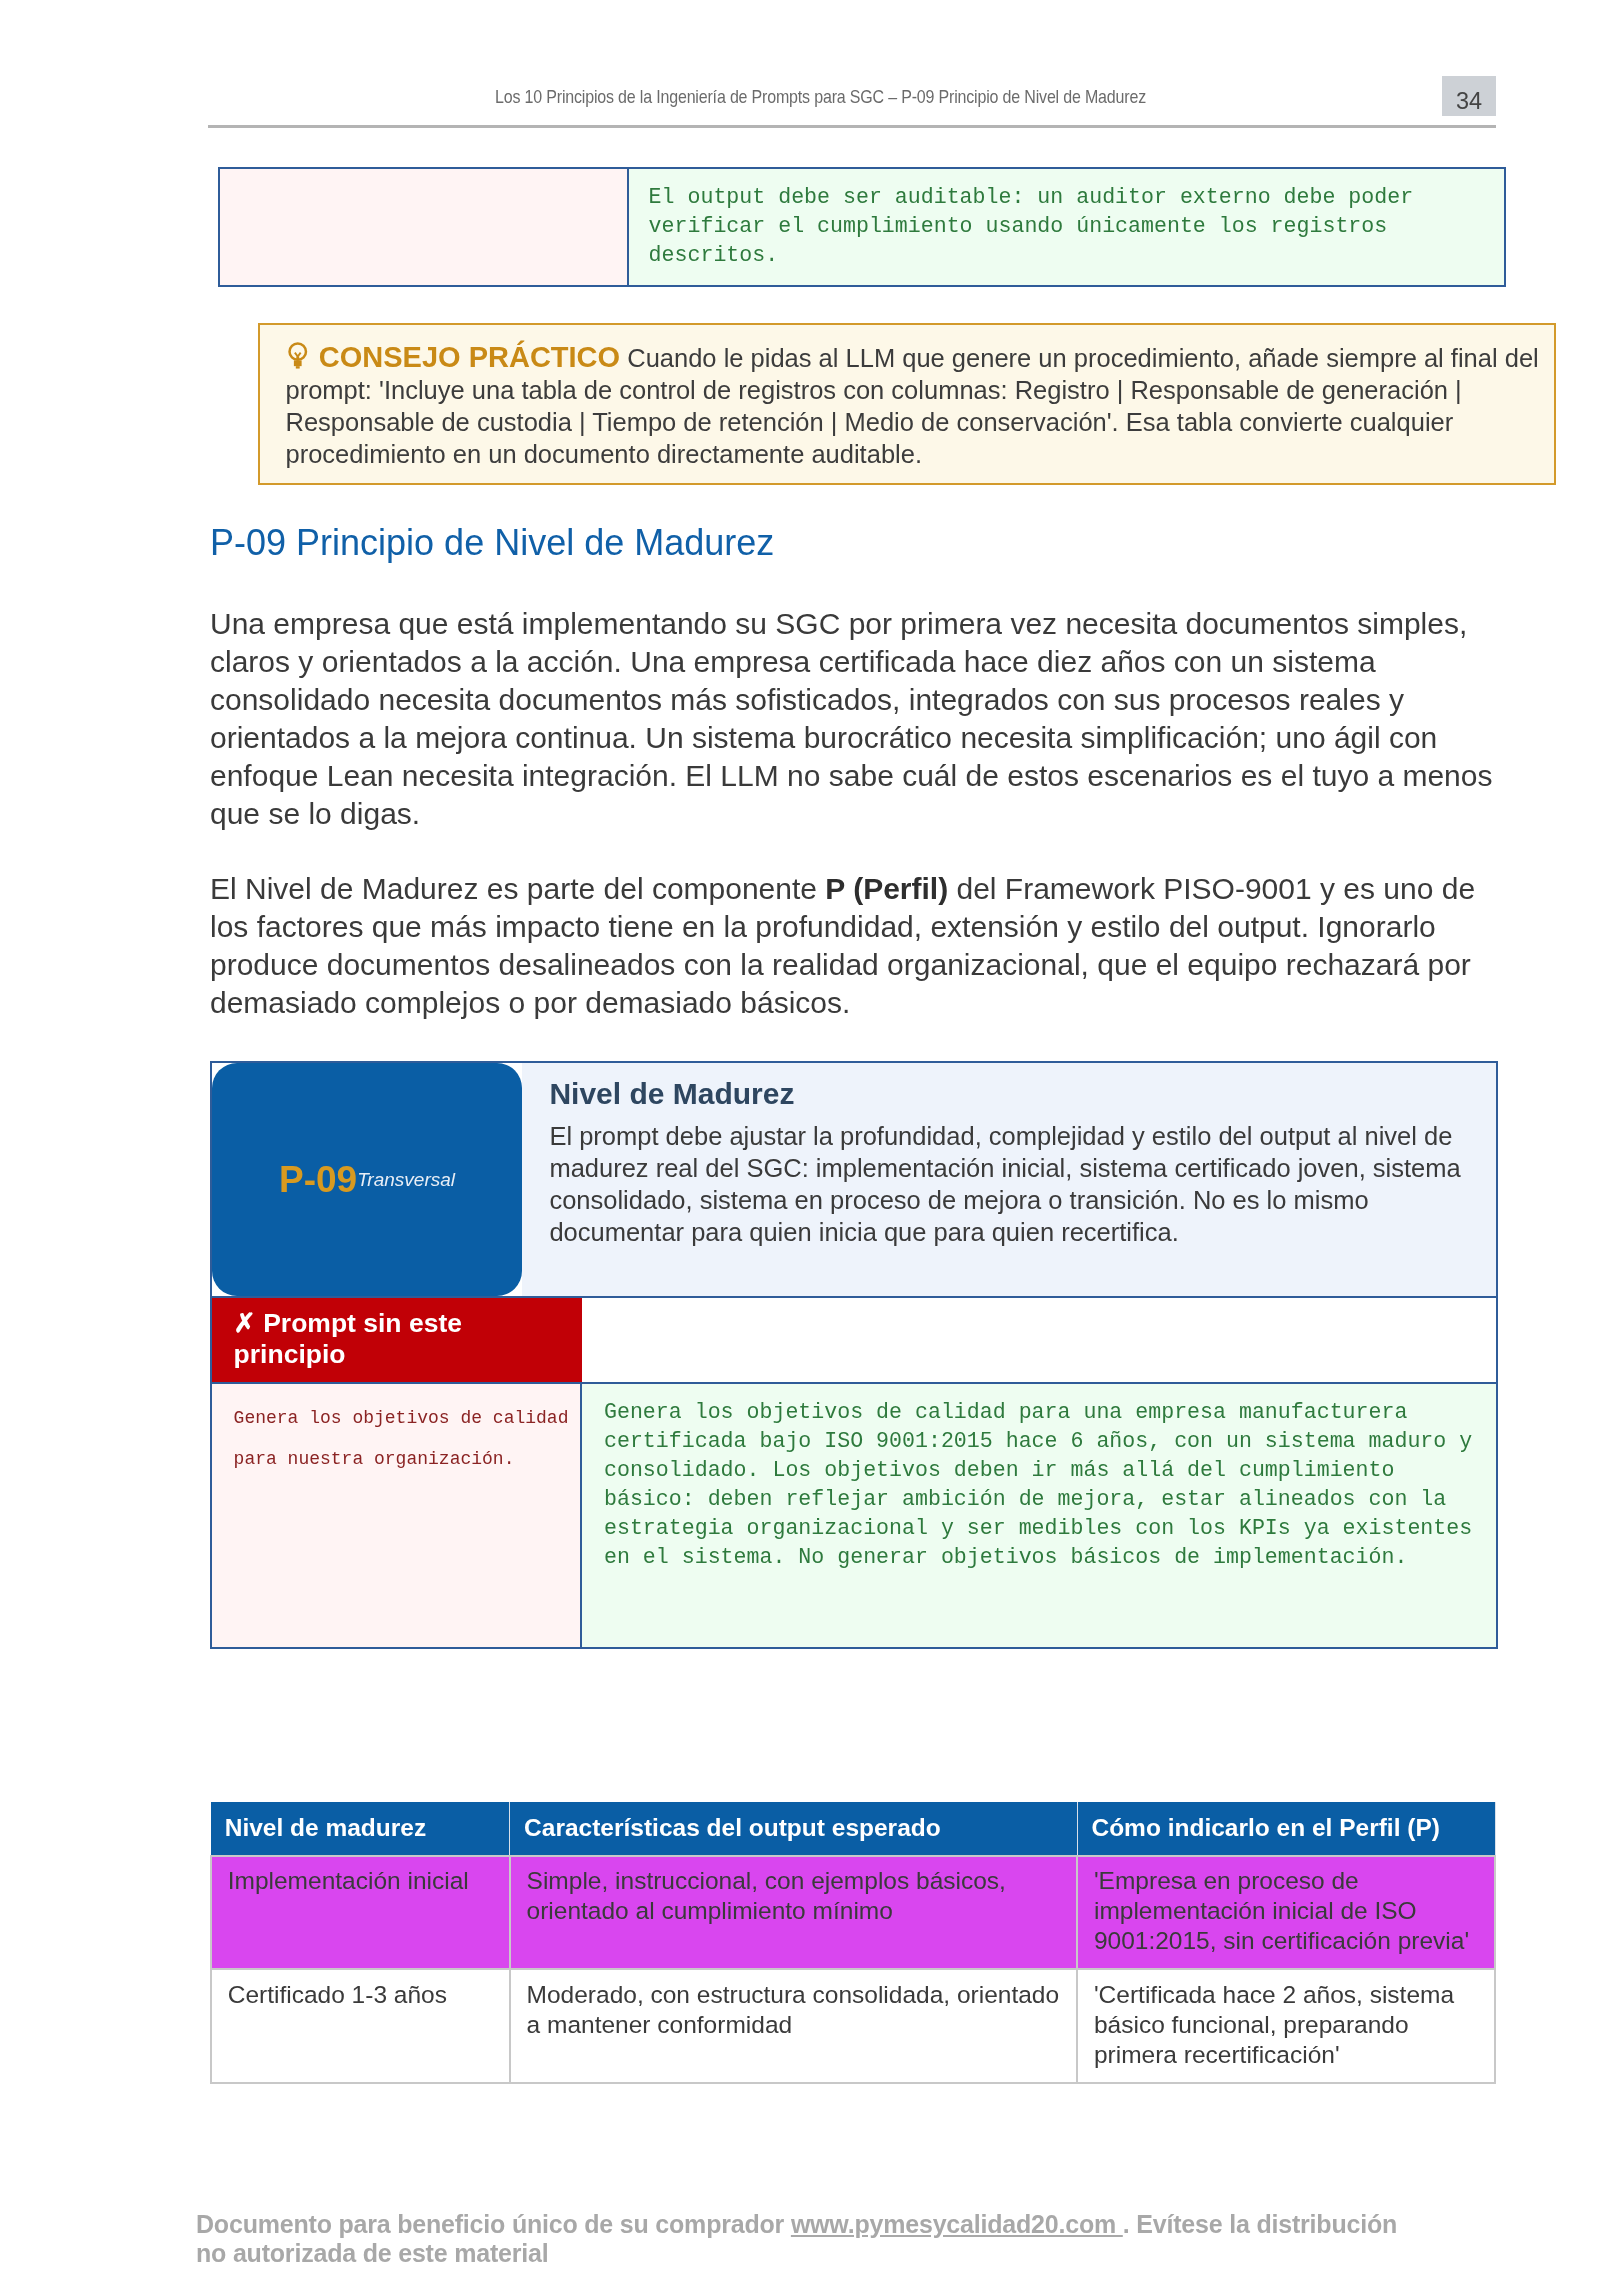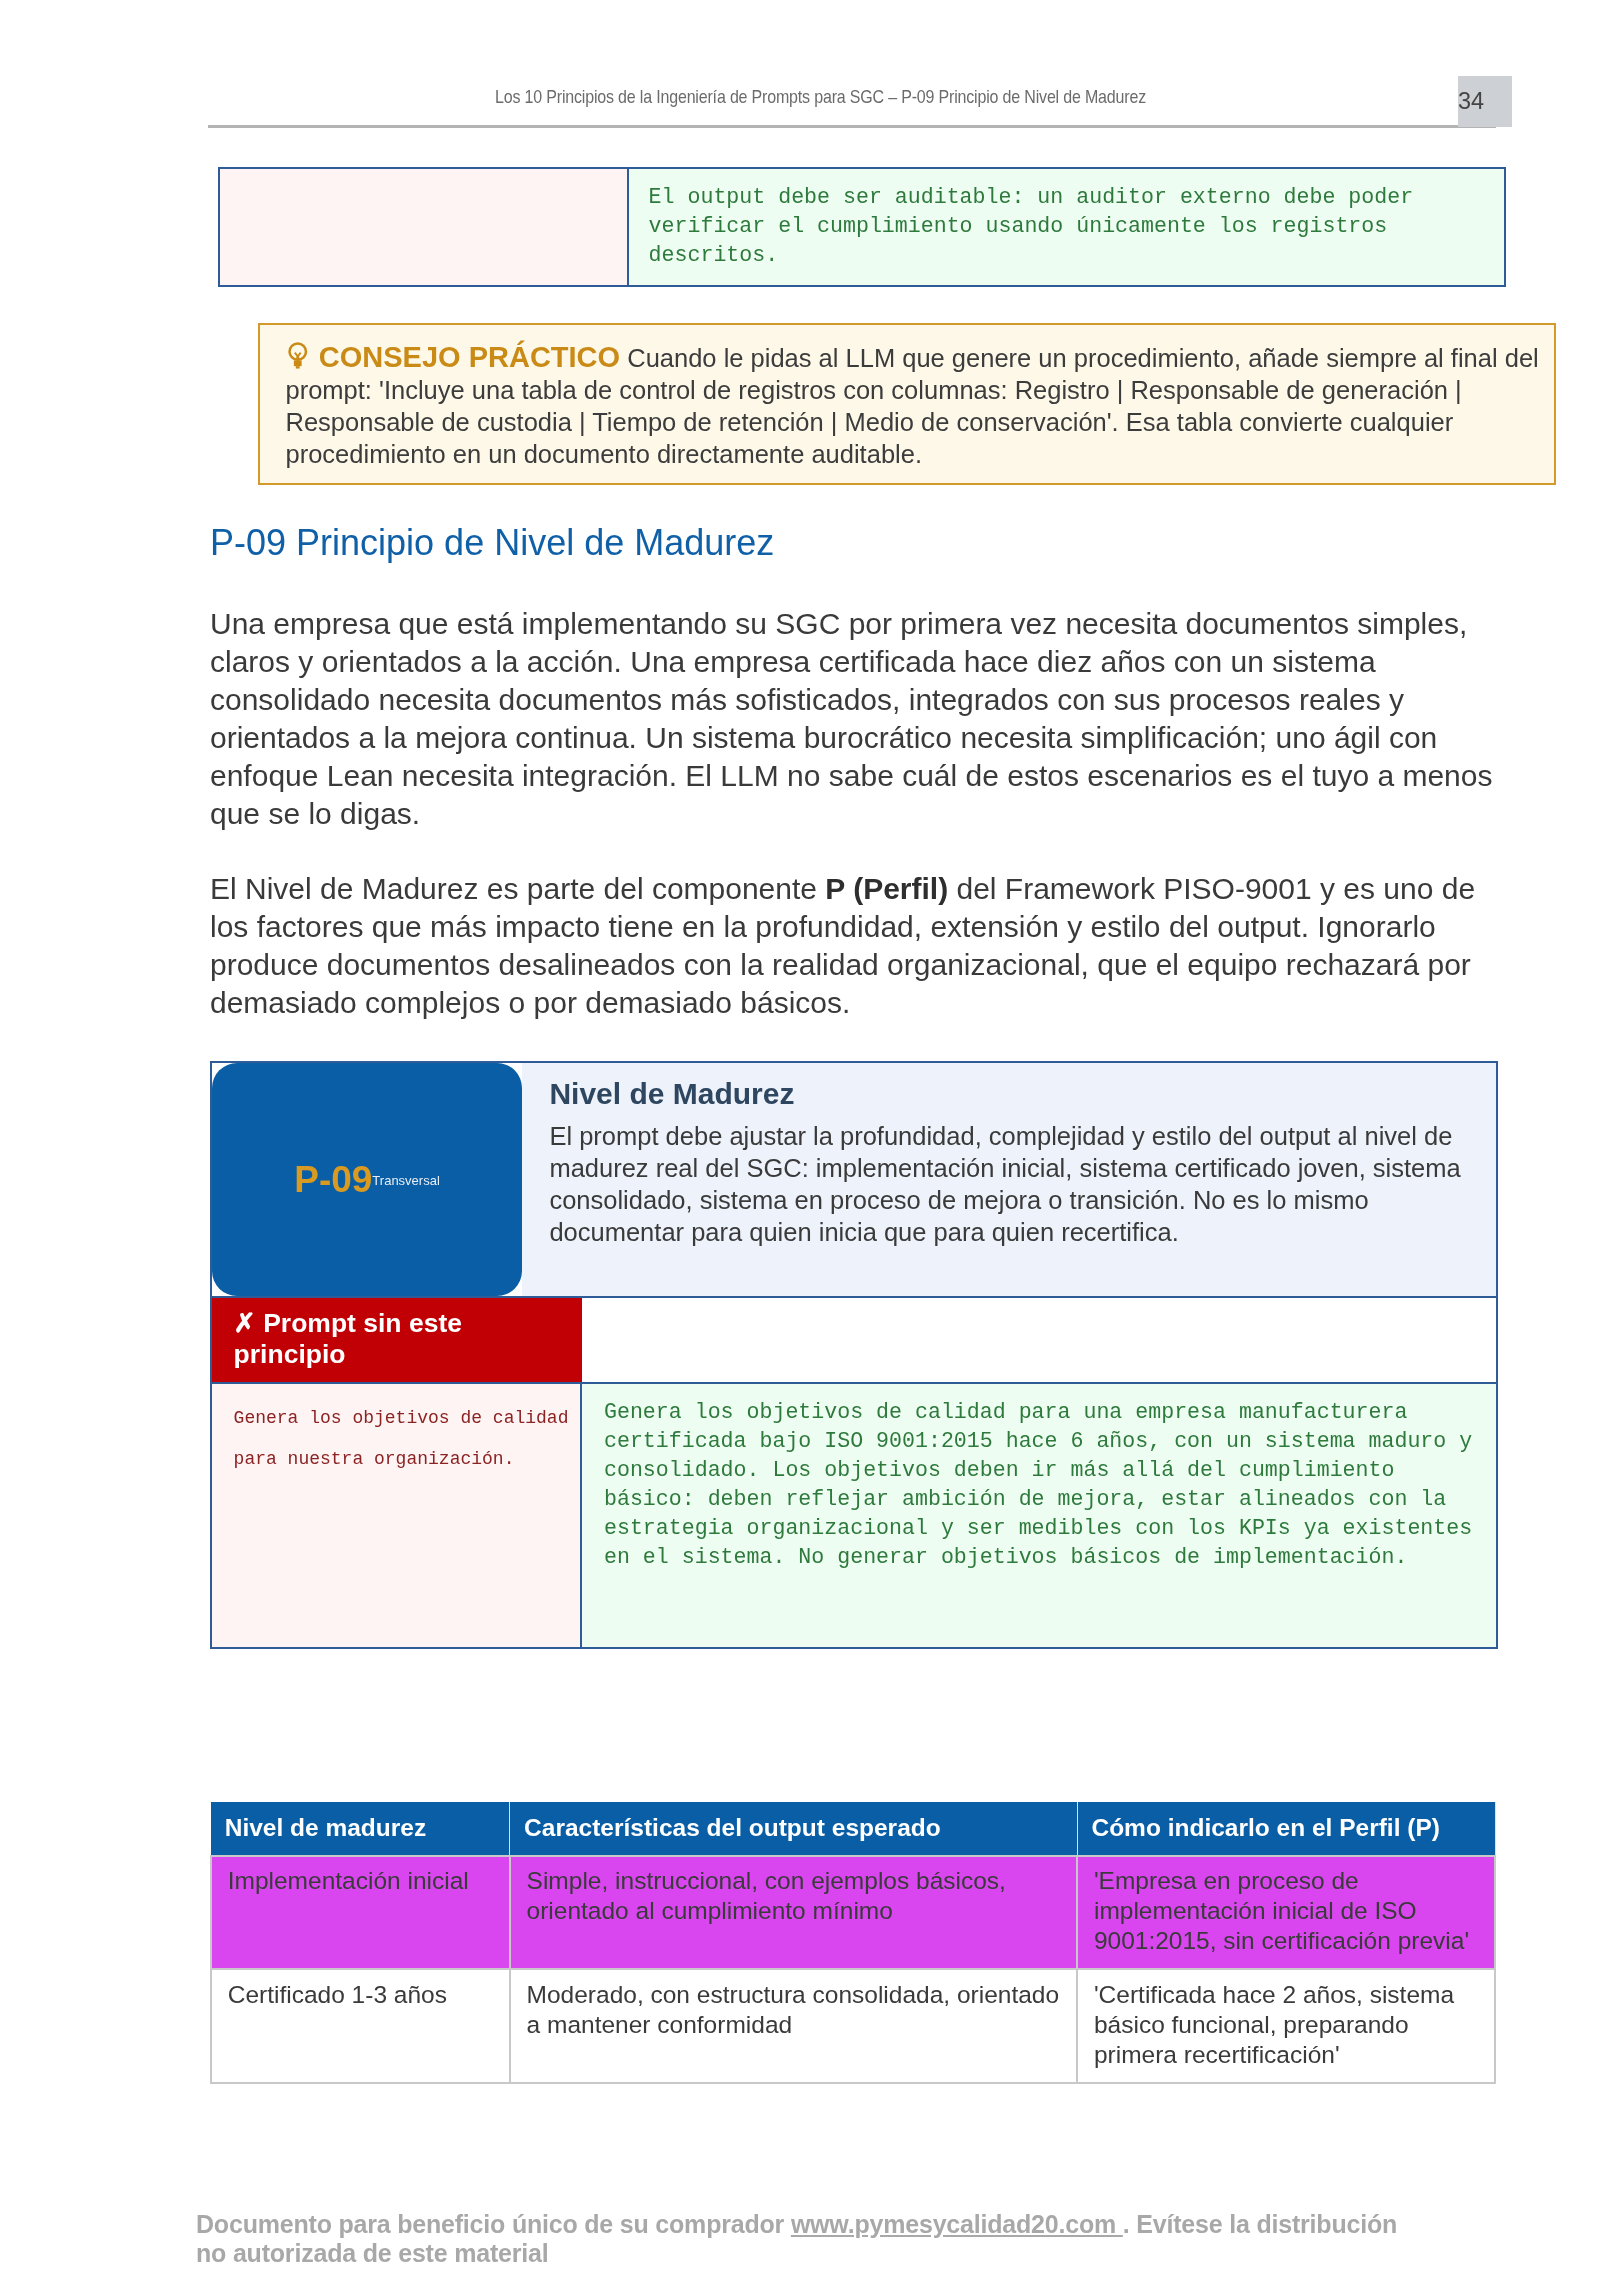--- a/index.html
+++ b/index.html
@@ -2,21 +2,21 @@
 <html><head>
 <meta charset="utf-8">
 <style>
   html, body { margin:0; padding:0; background:#ffffff; }
   body { width:1621px; height:2293px; position:relative; overflow:hidden; font-family:"Liberation Sans", sans-serif; color:#3a3a3a; }
   .abs { position:absolute; }
 
   
   .hdr-title { left:208px; top:86px; width:1225px; text-align:center; font-size:18.6px; color:#6b6b6b; letter-spacing:-0.2px; transform:scaleX(0.86); transform-origin:center; }
   .hdr-rule { left:208px; top:125px; width:1288px; height:2.9px; background:#b4b4b4; }
-  .hdr-page { left:1442px; top:76px; width:54px; height:51px; background:#cdd1d6; color:#444; font-size:23.5px; text-align:left; line-height:51px;margin-left:16px; }
+  .hdr-page { left:1442px; top:76px; width:54px; height:40px; background:#cdd1d6; color:#444; font-size:23.5px; text-align:center; line-height:51px; }
 
   
   .cont-table { left:210px; top:167px; width:1284px; height:116px; border:2px solid #2f5c99; display:flex;margin-left:8px; }
   .cont-left { width:407px; background:#fff4f4; border-right:2px solid #2f5c99; }
   .cont-right { flex:1; background:#eefdf1; padding:13.7px 19.6px 0 19.6px; font-family:"Liberation Mono", monospace; font-size:21.6px; line-height:29px; color:#2e7a3d; }
 
   
   .consejo { left:210px; top:323px; width:1255px; padding:15.7px 13.7px 13.7px 25.5px; background:#fdf8e8; border:2px solid #d39a2b; font-size:25.5px; line-height:32px; color:#3c3c3c;margin-left:48px; }
   .consejo .lbl { color:#c98a16; font-weight:bold; font-size:29px; }
   .bulb { display:inline-block; width:23.5px; height:29px; vertical-align:-2.9px; margin-right:9.8px; }
@@ -27,21 +27,21 @@
   .para { left:210px; width:1294px; font-size:30px; line-height:38px; color:#3a3a3a; }
   .p1 { top:605px; }
   .p2 { top:870px; }
   .para b { color:#2e2e2e; }
 
   
   .card { left:210px; top:1061px; width:1284px; border:2px solid #2f5c99; background:#fff; }
   .card-top { display:flex; height:233px; }
   .card-id { width:310px; background:#0a5ea5; display:flex; flex-direction:row; align-items:center; justify-content:center;border-radius:25px; }
   .card-id .pid { color:#d89a20; font-size:37px; font-weight:bold; }
-  .card-id .ptype { color:#e8eef6; font-size:13px; margin-top:1px; }
+  .card-id .ptype { color:#e8eef6; font-size:19px; font-style:italic; margin-top:1px; }
   .card-desc { flex:1; background:#eef3fb; padding:13.7px 27.4px 0 27.4px; }
   .card-desc .ctitle { font-size:30px; font-weight:bold; color:#2e4660; margin-bottom:9.8px; }
   .card-desc .ctext { font-size:25.5px; line-height:32px; color:#3a3a3a; }
   .card-rule { background:#fdf8e8; border-top:2px solid #2f5c99; padding:13.7px 25.5px 9.8px 25.5px; font-size:25.5px; line-height:32px; color:#3a3a3a; height:92px; }
   .card-rule .rl { color:#c98a16; font-weight:bold; }
   .card-cmp-h { display:flex; border-top:2px solid #2f5c99; height:84px; }
   .cmp-bad-h { width:339px; background:#c10006; color:#fff; font-weight:bold; font-size:26.5px; line-height:31px; padding:9.8px 9.8px 0 21.6px; }
   .cmp-good-h { flex:1; background:#4ba32c; color:#fff; font-weight:bold; font-size:26.5px; line-height:84px; padding-left:21.6px; border-left:2px solid #2f5c99; }
   .card-cmp-b { display:flex; border-top:2px solid #2f5c99; height:263px; }
   .cmp-bad-b { width:337px; background:#fff4f4; padding:13.7px 9.8px 0 21.6px; font-family:"Liberation Mono", monospace; font-size:18px; line-height:41px; color:#8b2323; }

